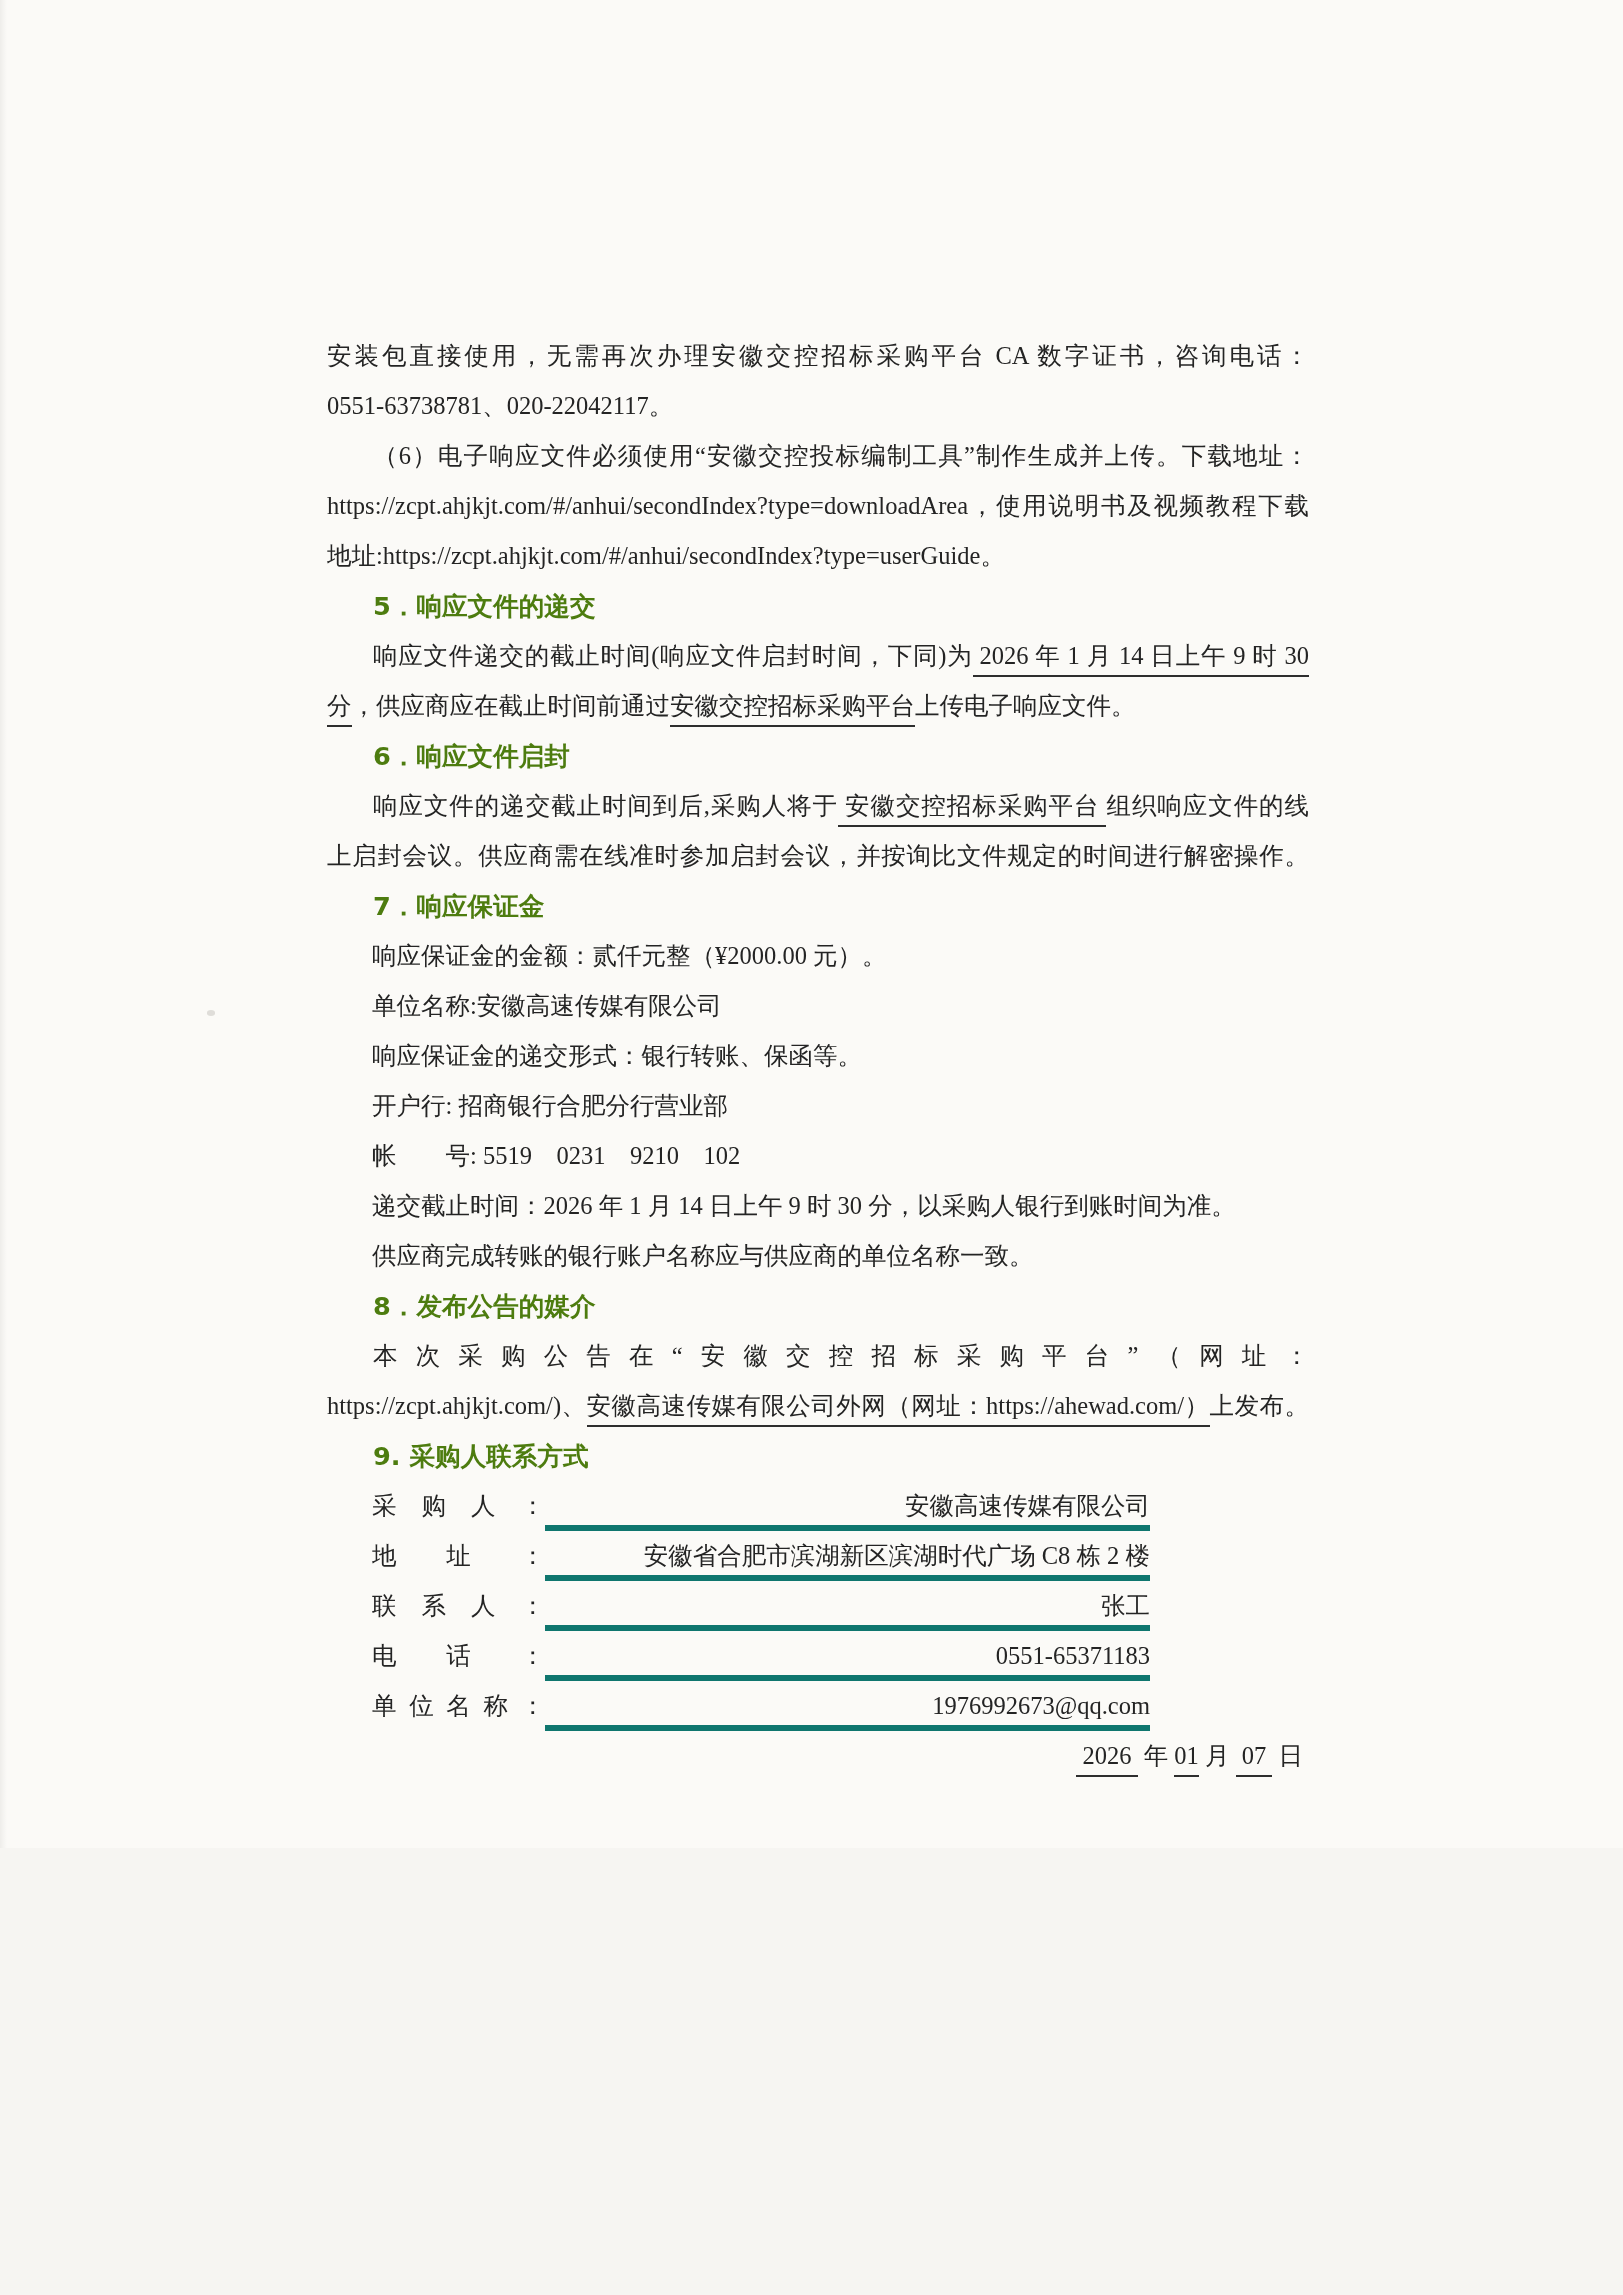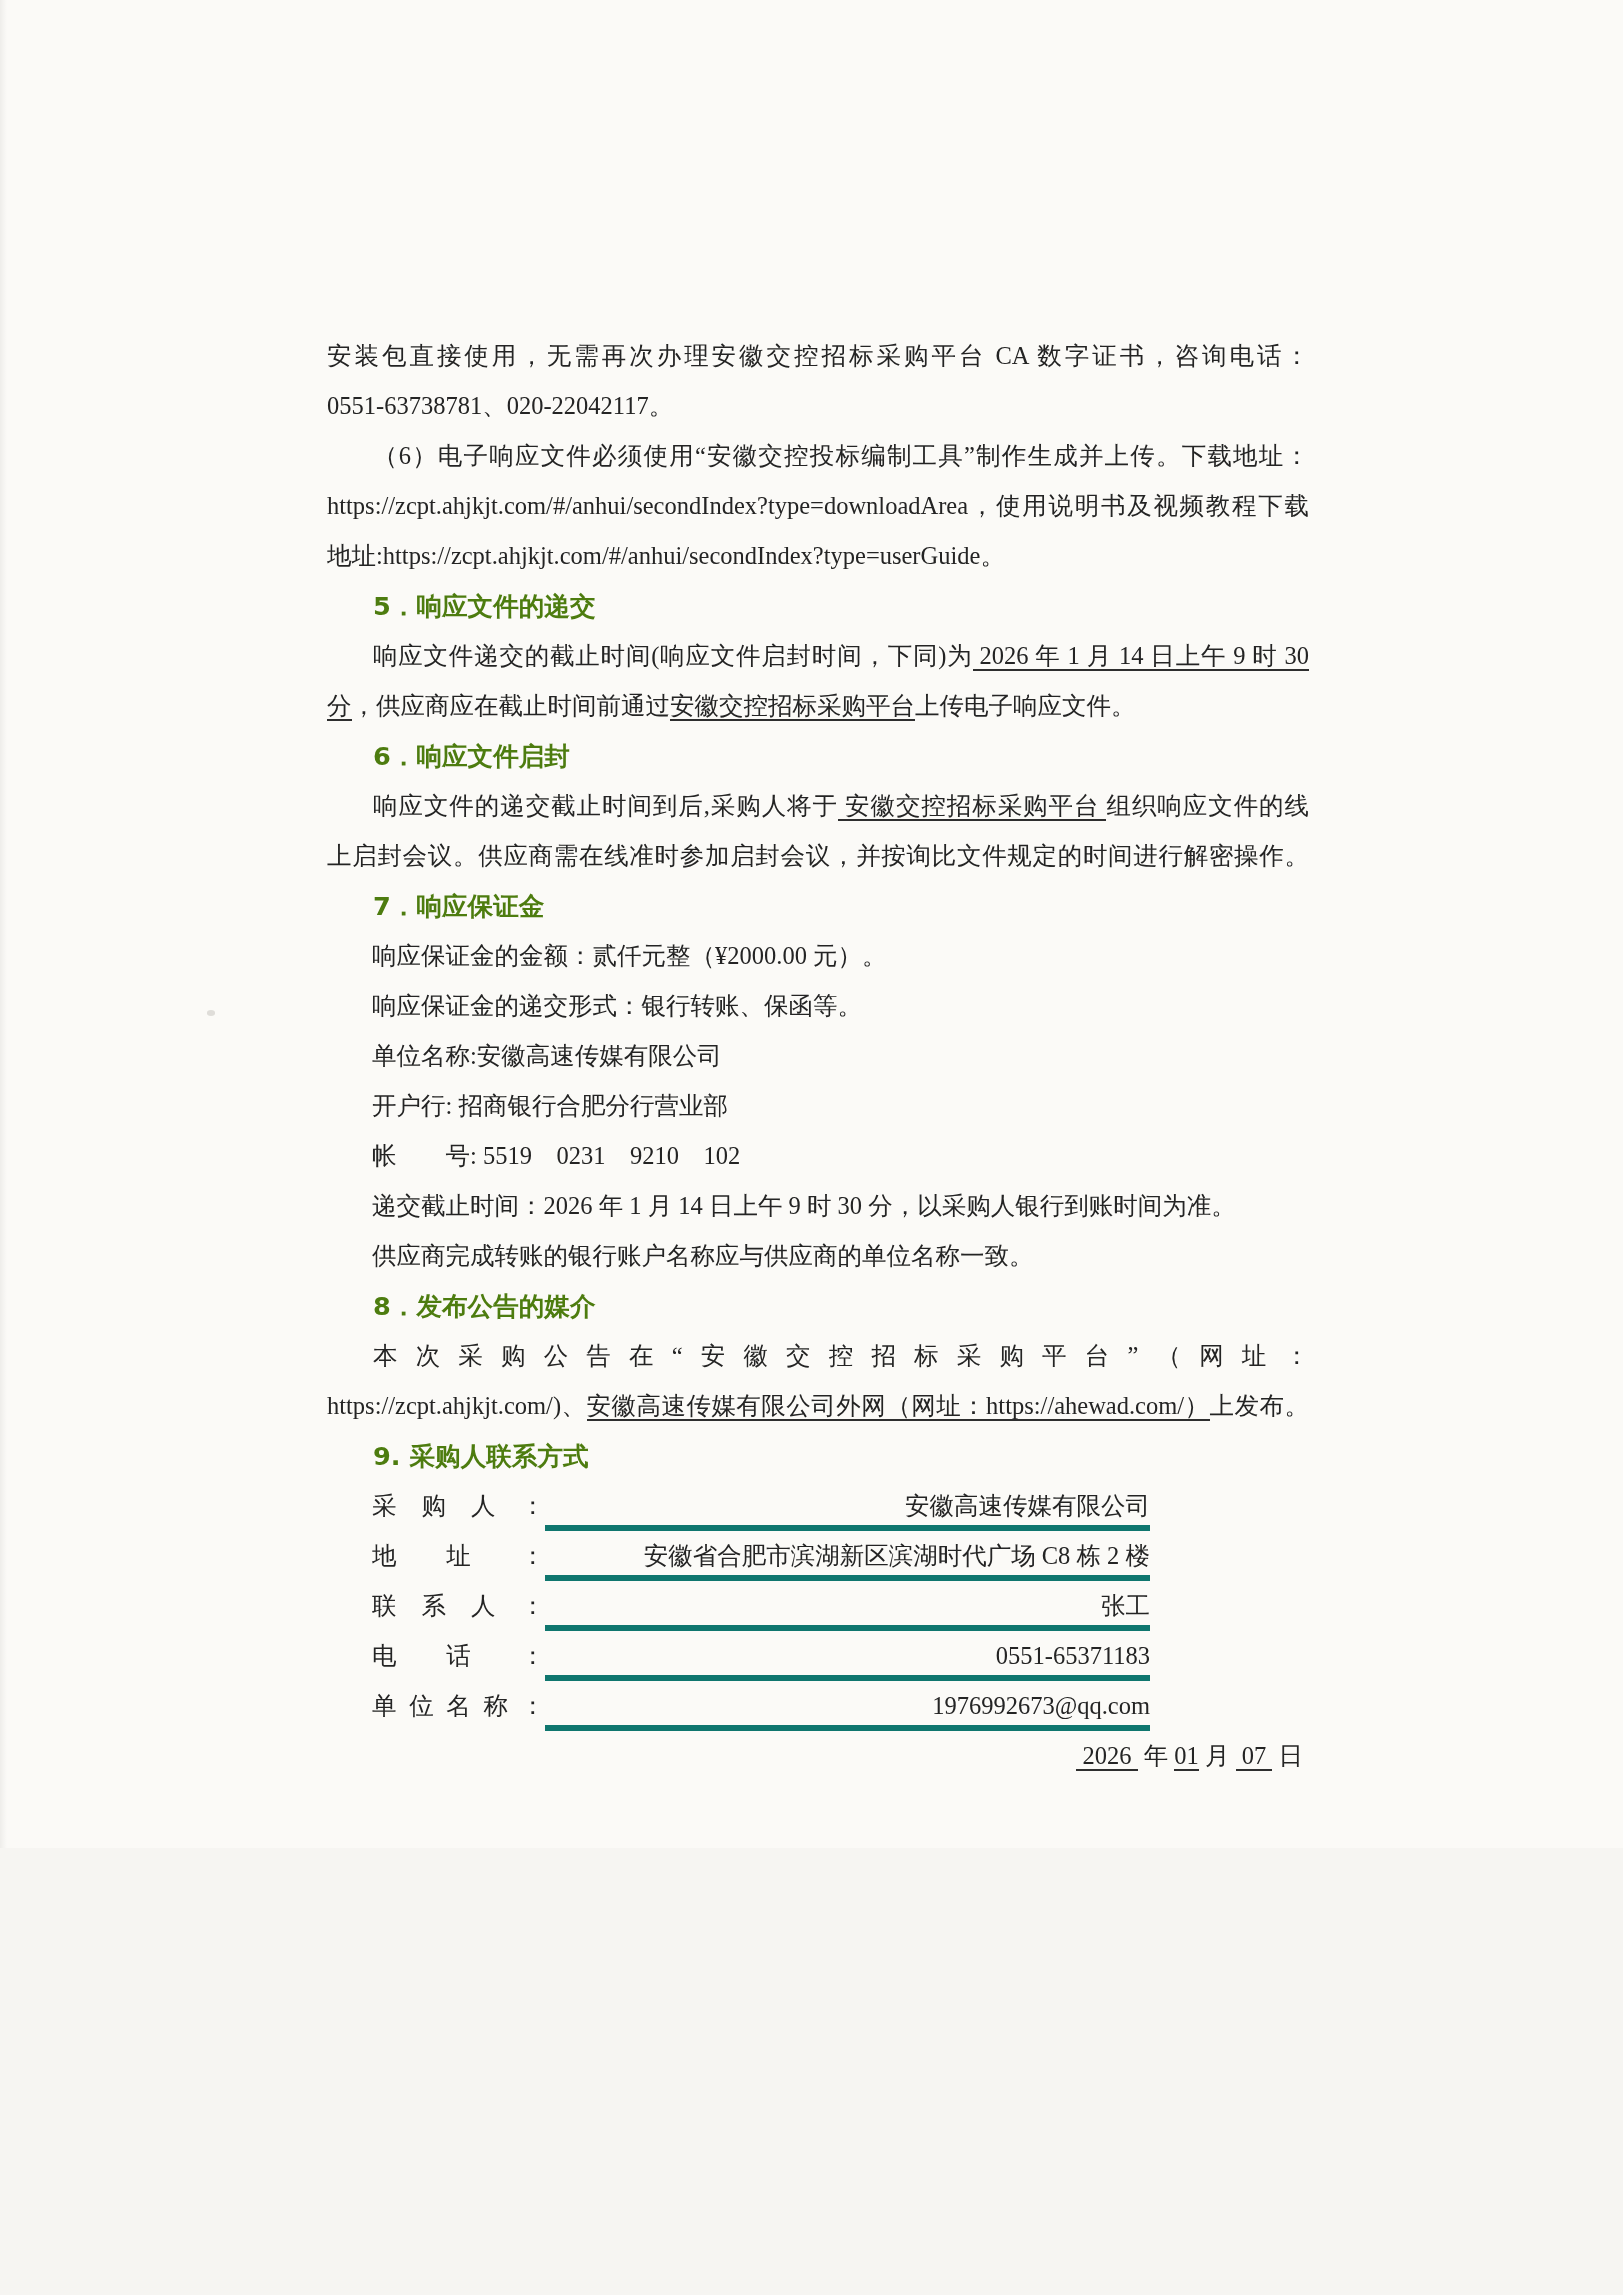--- a/index.html
+++ b/index.html
@@ -32,21 +32,21 @@
     color:#242424;
   }
   .line.justify{text-align:justify;text-align-last:justify;}
   .line.indent{padding-left:46px;}
   .line.heading{
     font-family:"DejaVu Sans","Liberation Sans",sans-serif;
     font-weight:700;font-size:25.6px;color:#4d7c0f;
     padding-left:46px;text-align:left;text-align-last:left;
   }
   .line.item{padding-left:45px;white-space:pre-wrap;}
-  .u{border-bottom:2px solid #2e2e2e;padding-bottom:0;}
+  .u{border-bottom:2px solid #2e2e2e;padding-bottom:6px;}
   .line.contact{
     display:flex;align-items:stretch;
     width:823px;padding-left:45px;box-sizing:border-box;
   }
   .line.contact .label{
     flex:0 0 173px;display:block;
     text-align:justify;text-align-last:justify;
     line-height:50px;
   }
   .line.contact .value{
@@ -74,22 +74,22 @@
       <div class="line body justify"><span>https://zcpt.ahjkjt.com/#/anhui/secondIndex?type=downloadArea，使用说明书及视频教程下载</span></div>
       <div class="line body"><span>地址:https://zcpt.ahjkjt.com/#/anhui/secondIndex?type=userGuide。</span></div>
       <div class="line heading"><span>5．响应文件的递交</span></div>
       <div class="line body justify indent"><span>响应文件递交的截止时间(响应文件启封时间，下同)为</span><span class="u"> 2026 年 1 月 14 日上午 9 时 30</span></div>
       <div class="line body"><span class="u">分</span><span>，供应商应在截止时间前通过</span><span class="u">安徽交控招标采购平台</span><span>上传电子响应文件。</span></div>
       <div class="line heading"><span>6．响应文件启封</span></div>
       <div class="line body justify indent"><span>响应文件的递交截止时间到后,采购人将于</span><span class="u"> 安徽交控招标采购平台 </span><span>组织响应文件的线</span></div>
       <div class="line body justify"><span>上启封会议。供应商需在线准时参加启封会议，并按询比文件规定的时间进行解密操作。</span></div>
       <div class="line heading"><span>7．响应保证金</span></div>
       <div class="line item"><span>响应保证金的金额：贰仟元整（¥2000.00 元）。</span></div>
+      <div class="line item"><span>单位名称:安徽高速传媒有限公司</span></div>
       <div class="line item"><span>响应保证金的递交形式：银行转账、保函等。</span></div>
-      <div class="line item"><span>单位名称:安徽高速传媒有限公司</span></div>
       <div class="line item"><span>开户行: 招商银行合肥分行营业部</span></div>
       <div class="line item"><span>帐　　号: 5519　0231　9210　102</span></div>
       <div class="line item"><span>递交截止时间：2026 年 1 月 14 日上午 9 时 30 分，以采购人银行到账时间为准。</span></div>
       <div class="line item"><span>供应商完成转账的银行账户名称应与供应商的单位名称一致。</span></div>
       <div class="line heading"><span>8．发布公告的媒介</span></div>
       <div class="line body justify indent"><span>本次采购公告在“安徽交控招标采购平台”（网址：</span></div>
       <div class="line body justify"><span>https://zcpt.ahjkjt.com/)、</span><span class="u">安徽高速传媒有限公司外网（网址：https://ahewad.com/）</span><span>上发布。</span></div>
       <div class="line heading"><span>9. 采购人联系方式</span></div>
       <div class="line contact">
         <span class="label">采购人：</span>

